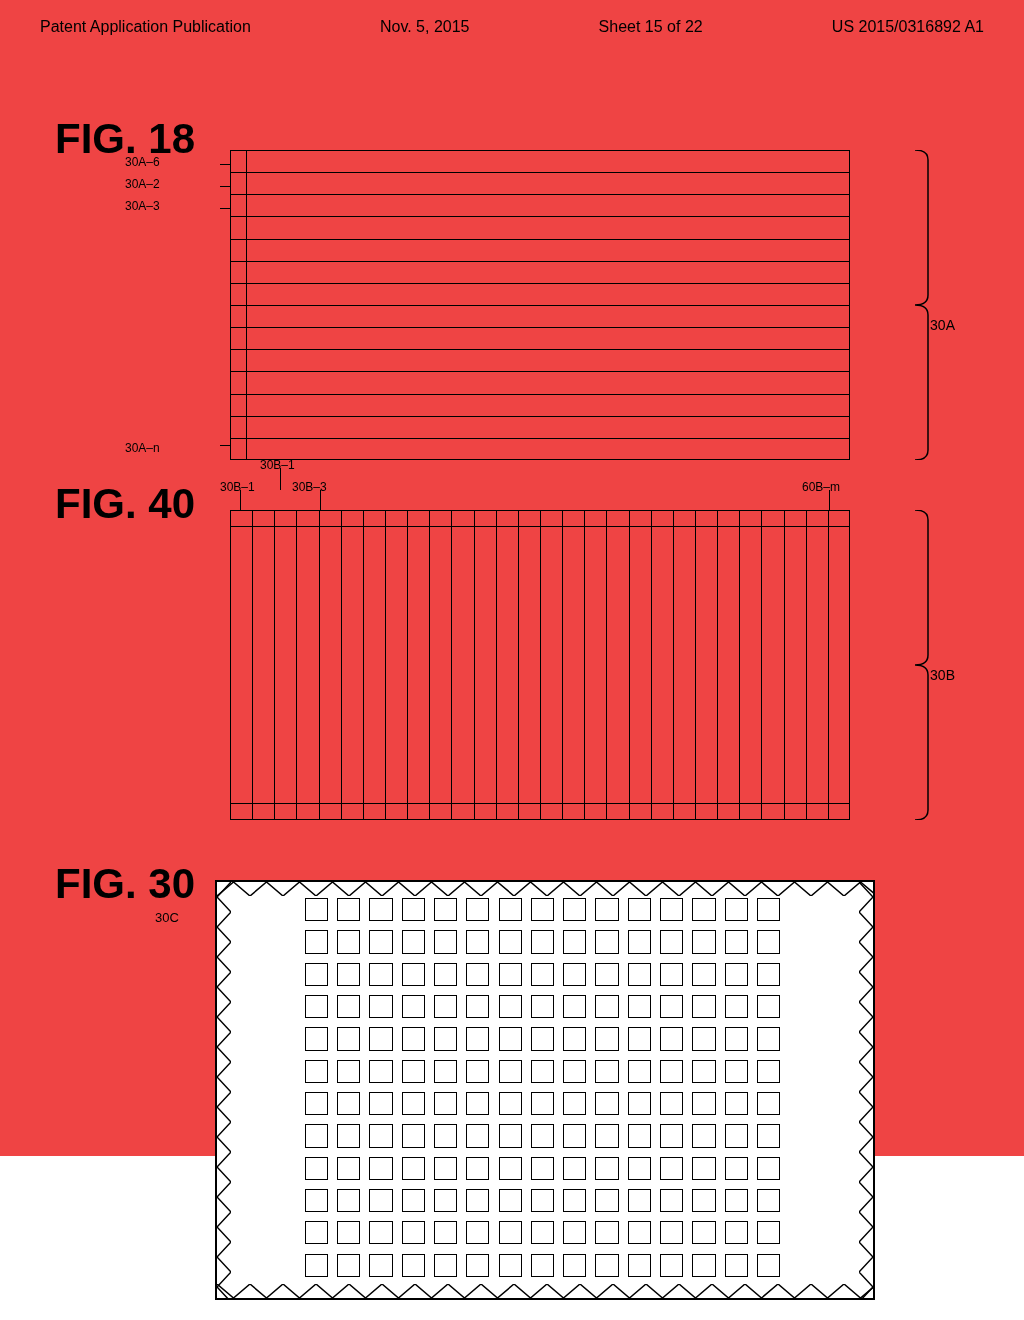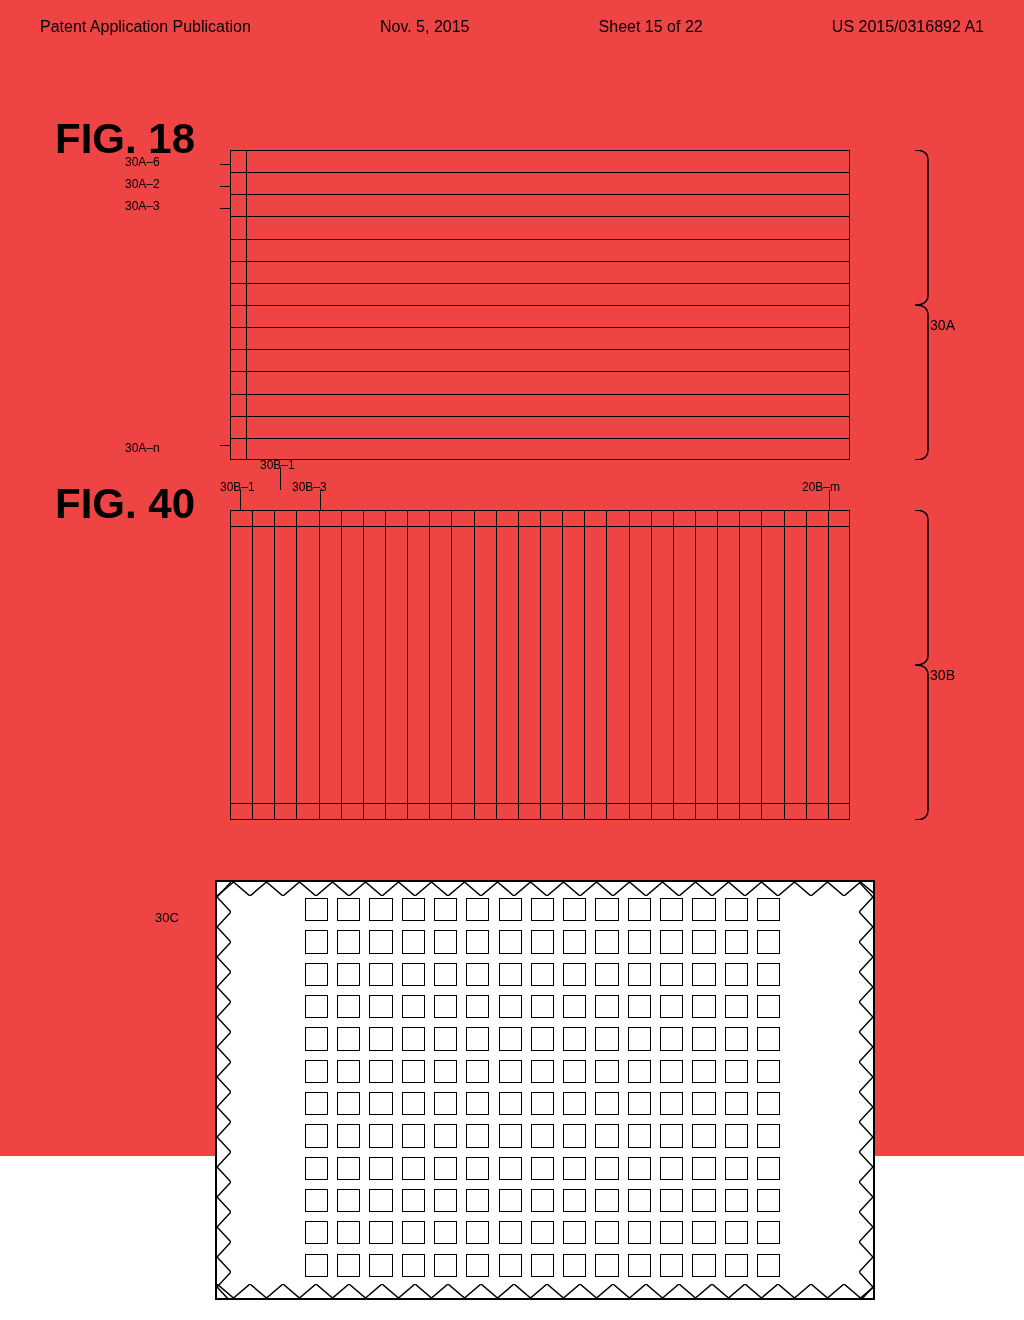--- a/index.html
+++ b/index.html
@@ -115,21 +115,21 @@
     <div style="position:absolute; right:-75px; top:50%; transform:translateY(-50%); font-size:14px;margin-top:20px;">30A</div>
   </div>
 
   <div class="fig-label" style="position:absolute; top:480px; left:55px; font-size:42px; font-weight:bold;">FIG. 40</div>
 
   <div style="position:absolute; top:510px; left:230px; width:650px; height:330px;">
 
     <div style="position:absolute; left:-10px; top:-30px; font-size:12px;">30B–1</div>
     <div style="position:absolute; left:30px; top:-52px; font-size:12px;">30B–1</div>
     <div style="position:absolute; left:62px; top:-30px; font-size:12px;">30B–3</div>
-    <div style="position:absolute; right:40px; top:-30px; font-size:12px;">20B–m</div>
+    <div style="position:absolute; right:40px; top:-30px; font-size:12px;">60B–m</div>
 
     <div style="position:absolute; left:10px; top:-20px; width:1px; height:20px; background:#000;"></div>
     <div style="position:absolute; left:50px; top:-42px; width:1px; height:22px; background:#000;"></div>
     <div style="position:absolute; left:90px; top:-20px; width:1px; height:20px; background:#000;"></div>
     <div style="position:absolute; right:50px; top:-20px; width:1px; height:20px; background:#000;"></div>
 
     <div id="fig29-rect" style="position:absolute; left:0; top:0; width:620px; height:310px; border:1.5px solid #000; overflow:hidden;">
     <div style="position: absolute; top: 0px; left: 0px; width: 22.1429px; height: 100%; border-right: 1px solid rgb(0, 0, 0);">
           <div style="position: absolute; top: 0px; left: 0px; width: 100%; height: 16px; border-bottom: 1px solid rgb(0, 0, 0);"></div>
           <div style="position: absolute; bottom: 0px; left: 0px; width: 100%; height: 16px; border-top: 1px solid rgb(0, 0, 0);"></div>
@@ -245,20 +245,21 @@
       </div>
 
     <div style="position:absolute; right:-50px; top:0; height:310px;">
       <svg width="20" height="310" viewBox="0 0 20 310">
         <path d="M 5 0 Q 18 0 18 10 L 18 145 Q 18 155 5 155 Q 18 155 18 165 L 18 300 Q 18 310 5 310" fill="none" stroke="#000" stroke-width="1.5"></path>
       </svg>
     </div>
     <div style="position:absolute; right:-75px; top:50%; transform:translateY(-50%); font-size:14px;">30B</div>
   </div>
 
+  <div class="fig-label" style="position:absolute; top:860px; left:55px; font-size:42px; font-weight:bold;">FIG. 30</div>
 
   <div style="position:absolute; top:880px; left:160px; width:740px;">
 
     <div style="position:absolute; left:-5px; top:30px; font-size:13px; ">30C</div>
 
     <div id="fig30-grid" style="position:absolute; left:55px; top:0; width:660px; height:420px; border:2px solid #000; overflow:hidden; background:#fff;">
     <div style="position: absolute; left: 87.6923px; top: 16.1538px; width: 23.2615px; height: 23.2615px; border: 1px solid rgb(0, 0, 0); background: transparent;"></div>
         <div style="position: absolute; left: 120px; top: 16.1538px; width: 23.2615px; height: 23.2615px; border: 1px solid rgb(0, 0, 0); background: transparent;"></div>
         <div style="position: absolute; left: 152.308px; top: 16.1538px; width: 23.2615px; height: 23.2615px; border: 1px solid rgb(0, 0, 0); background: transparent;"></div>
         <div style="position: absolute; left: 184.615px; top: 16.1538px; width: 23.2615px; height: 23.2615px; border: 1px solid rgb(0, 0, 0); background: transparent;"></div>

